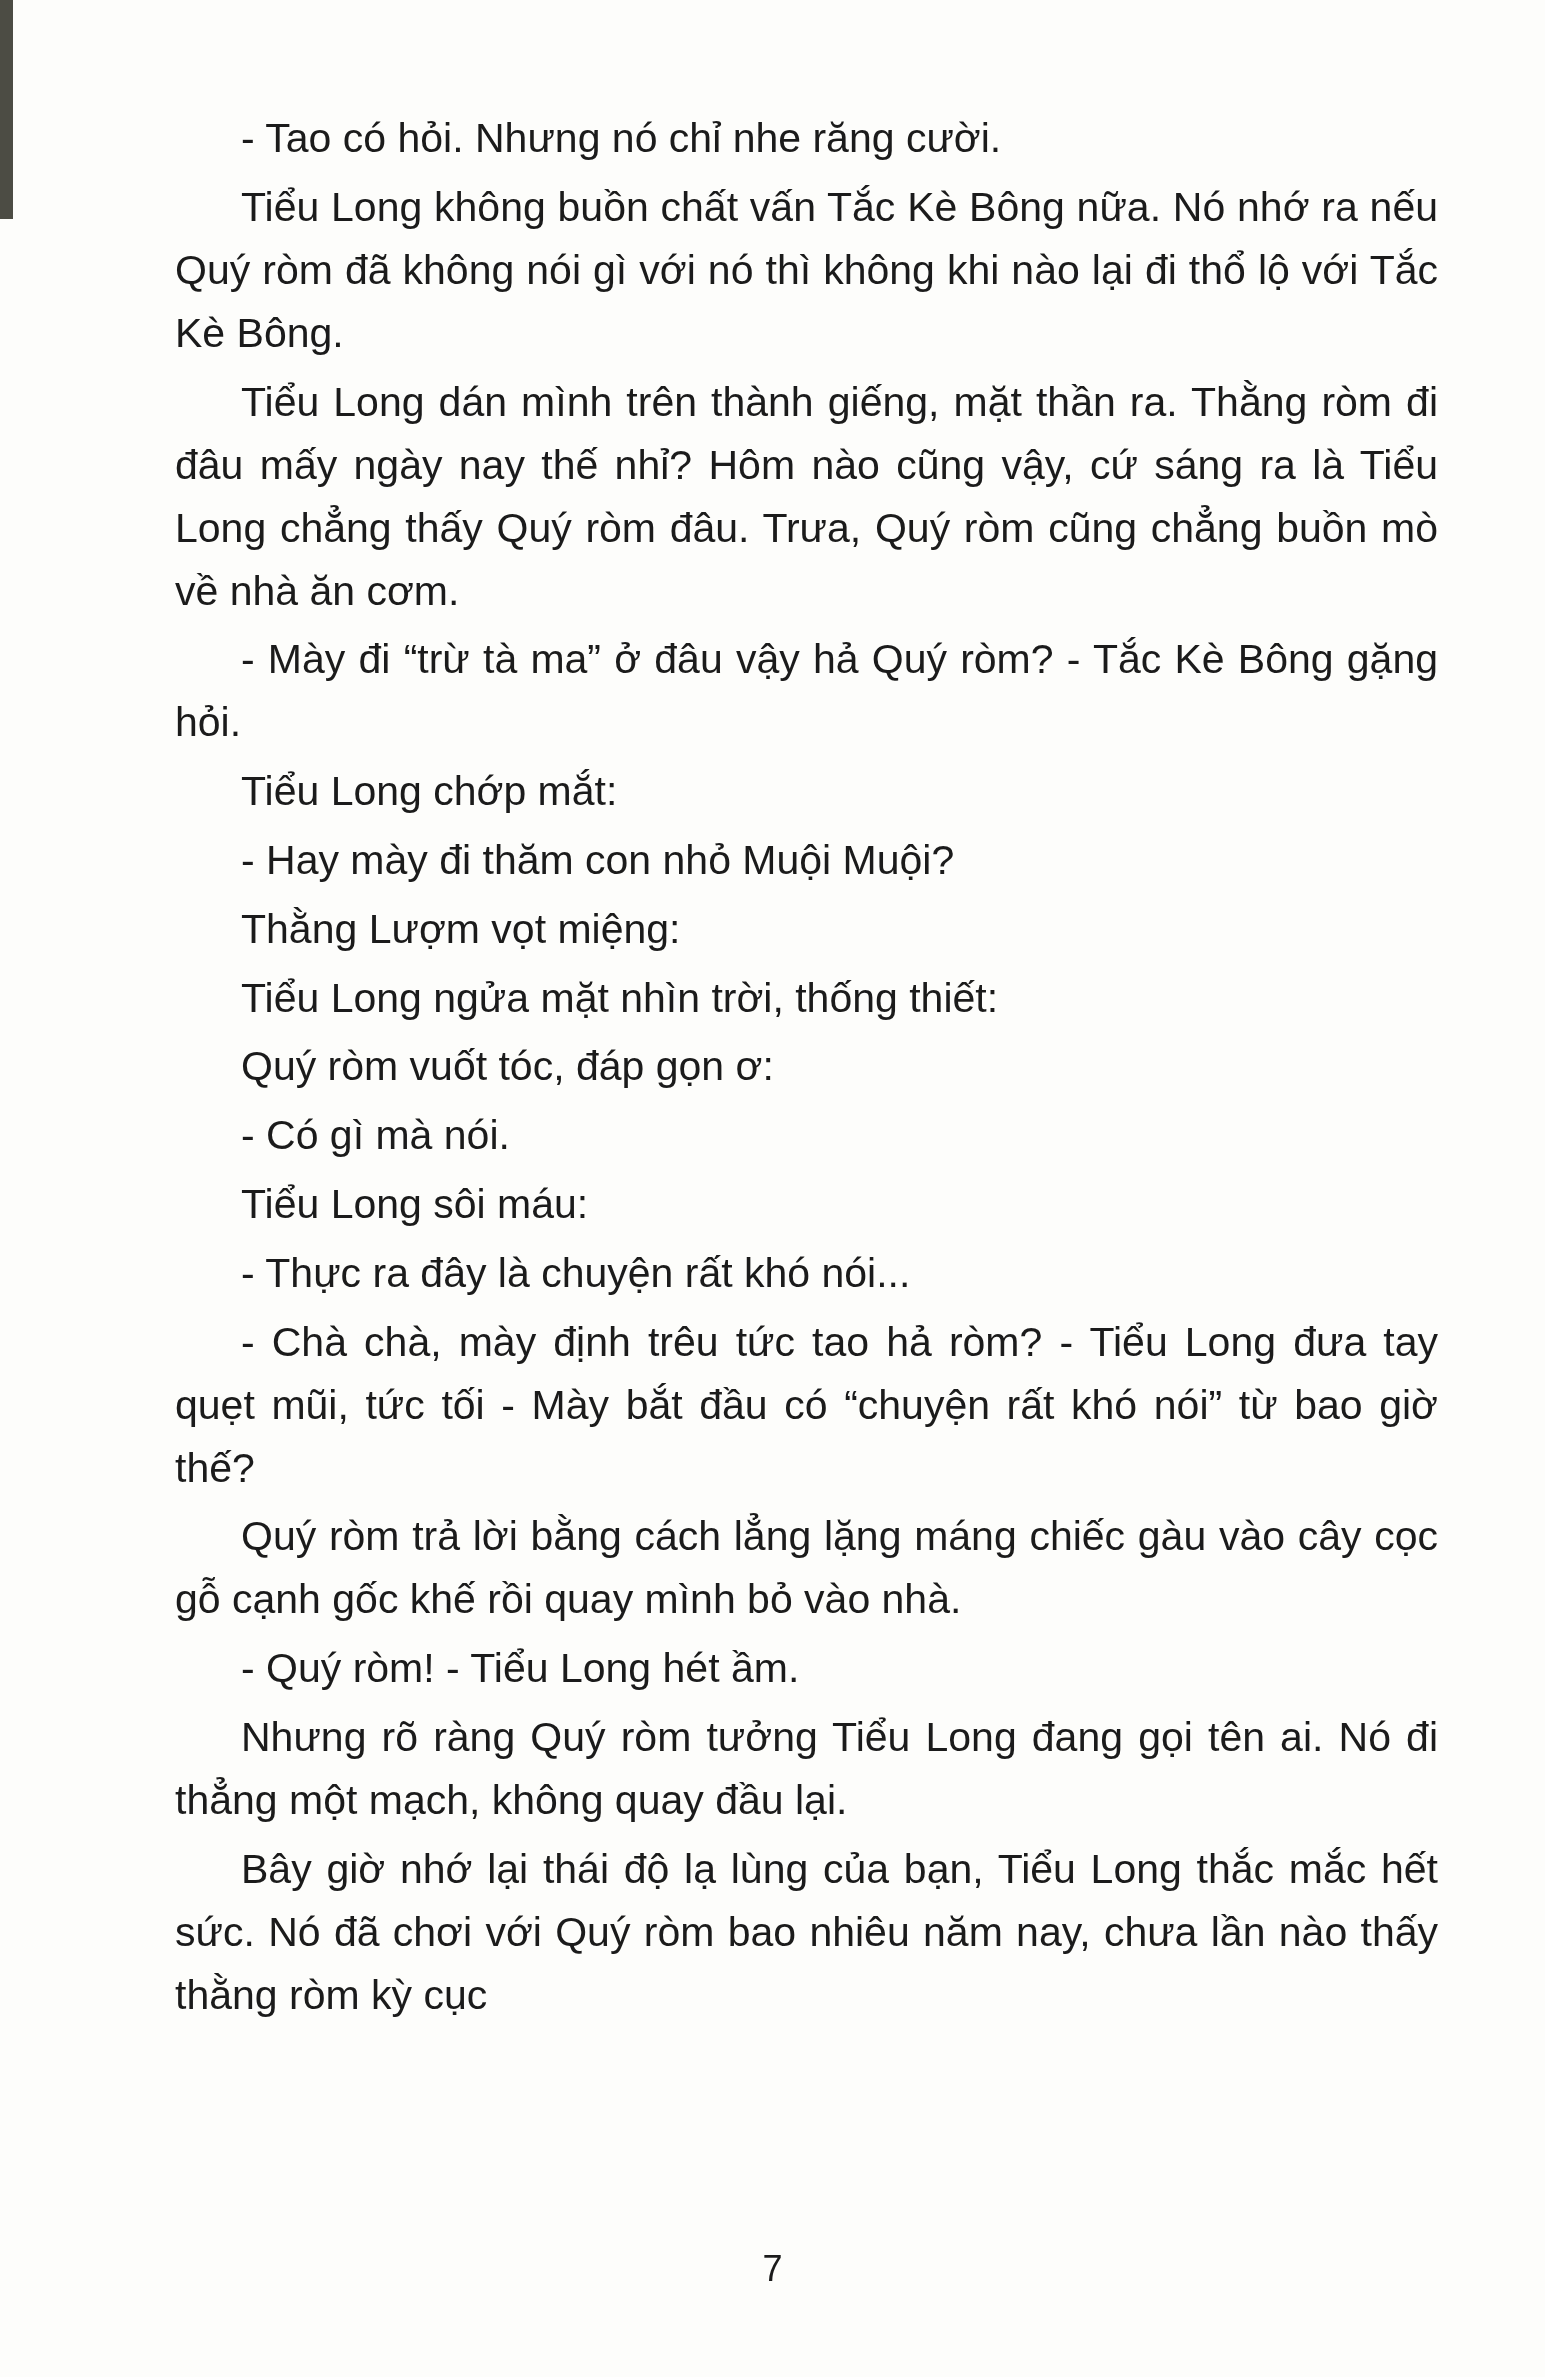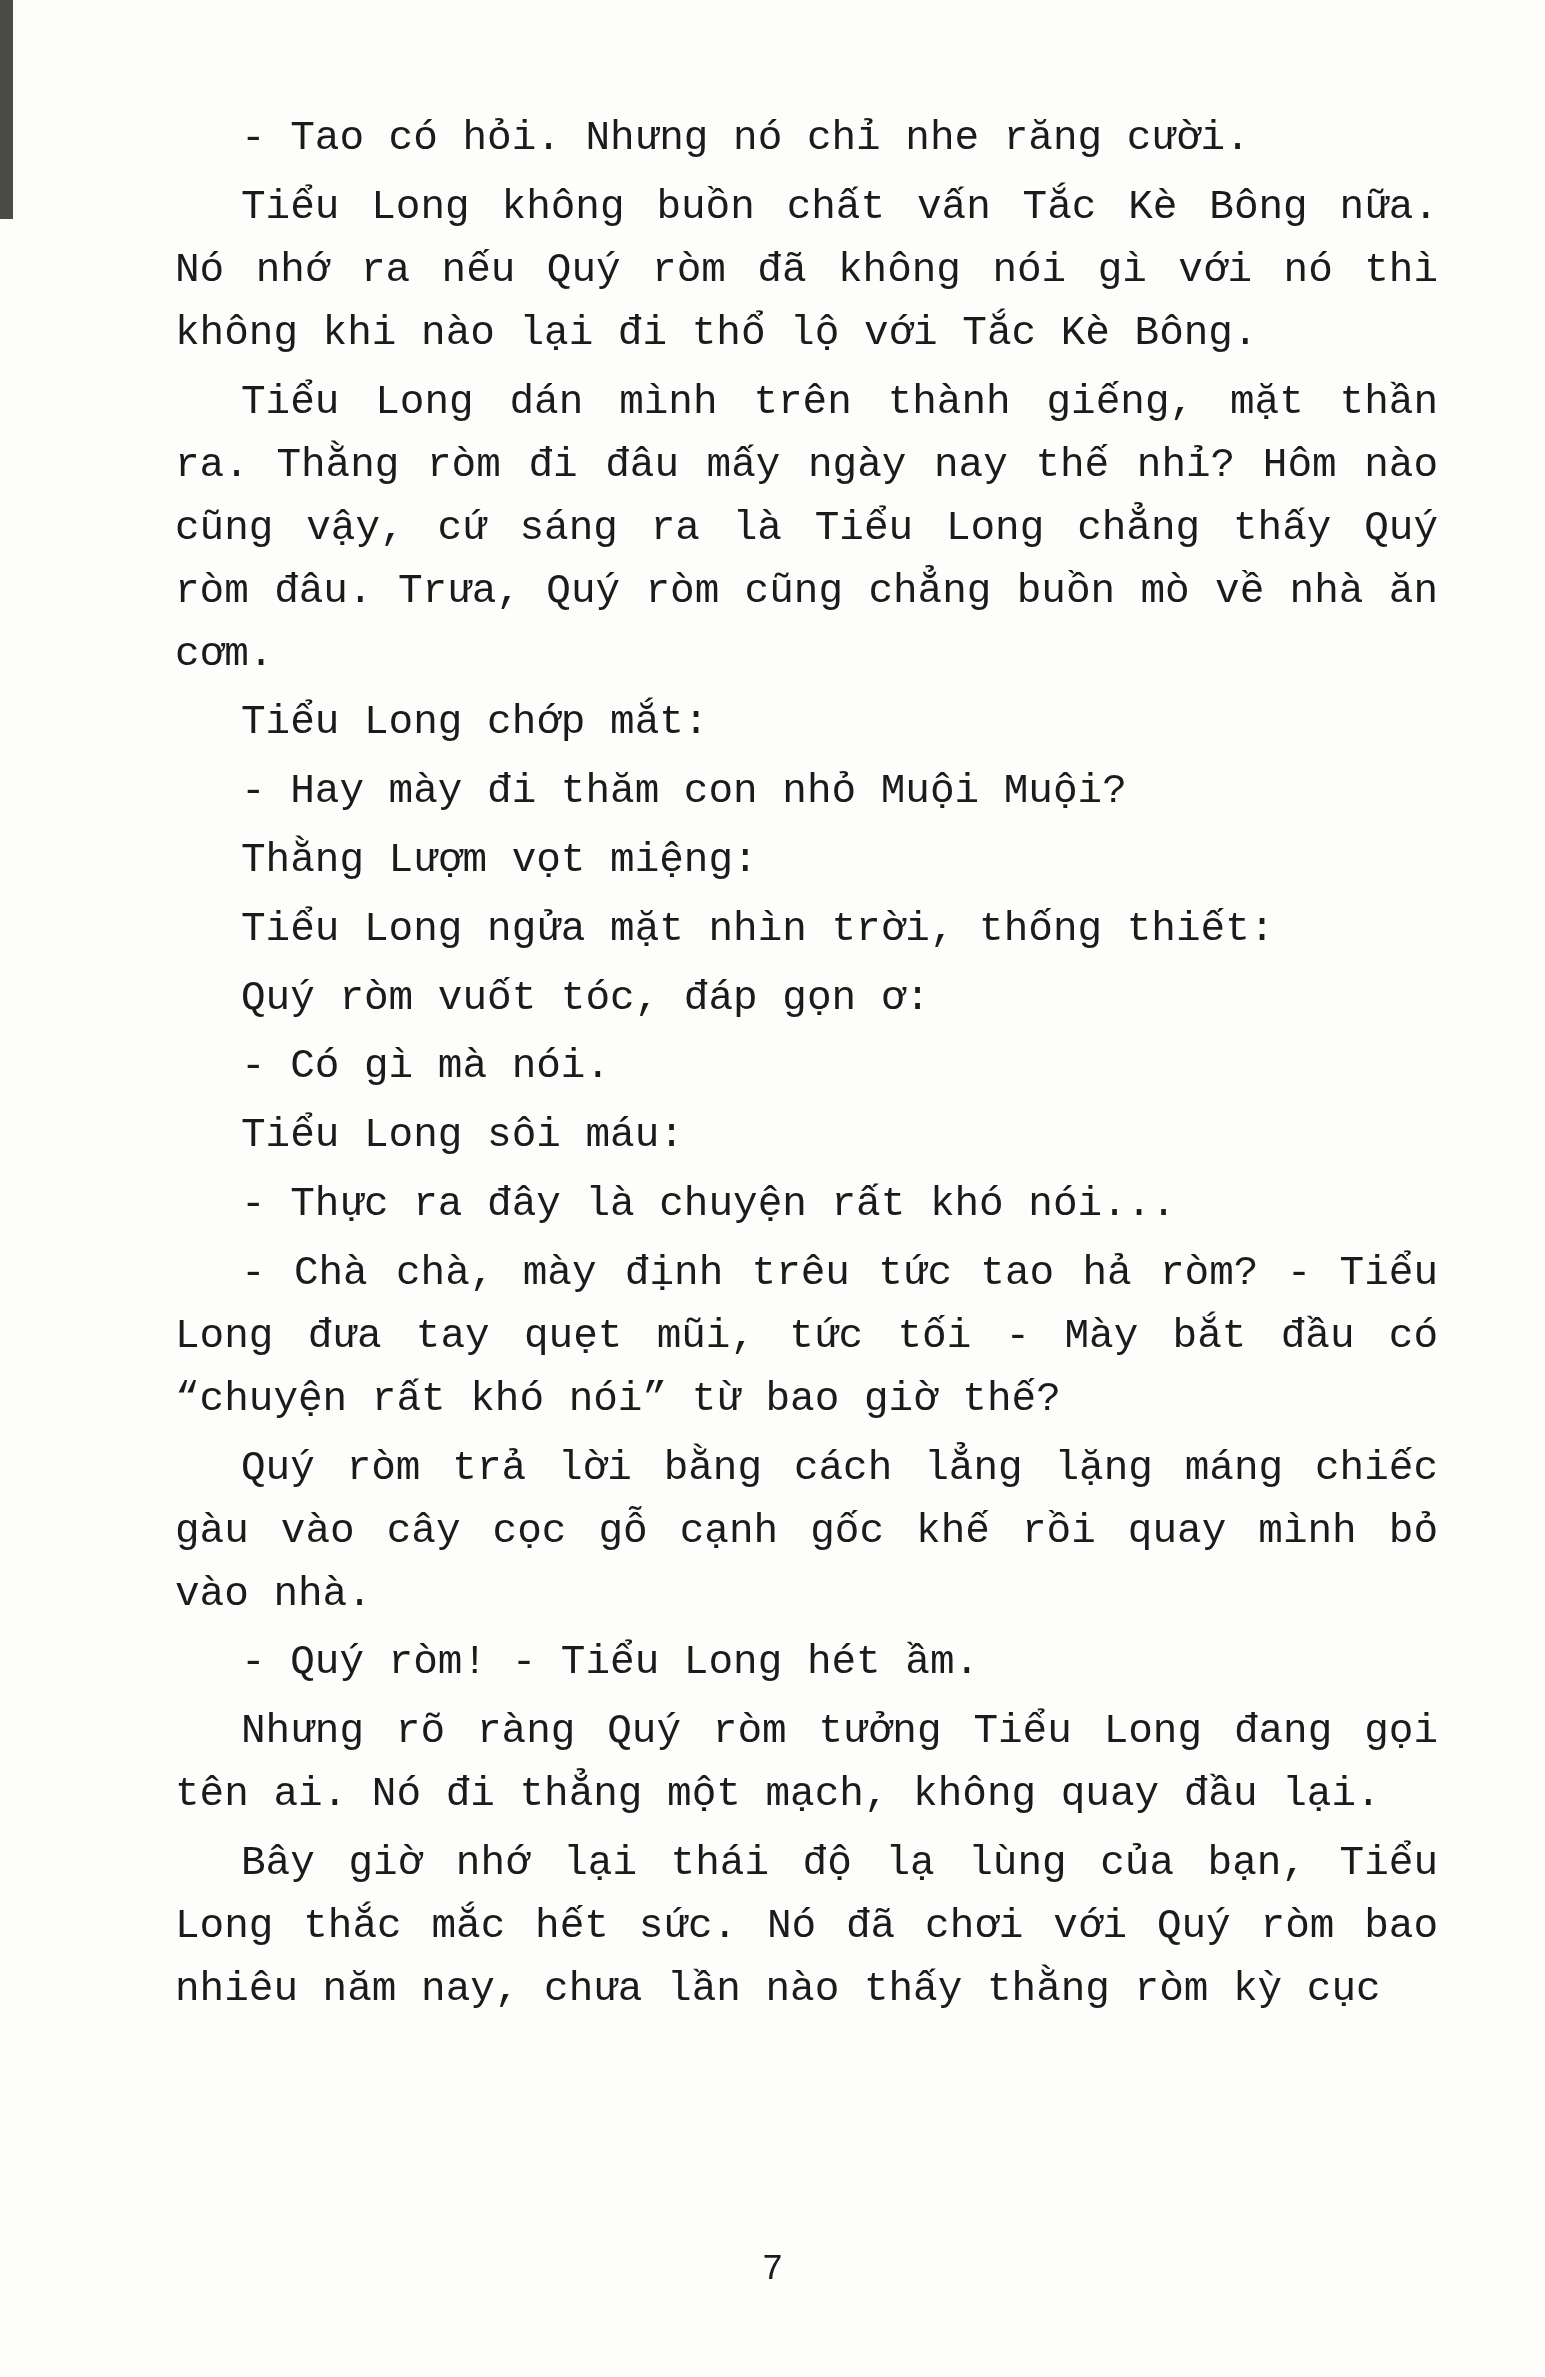--- a/index.html
+++ b/index.html
@@ -5,21 +5,21 @@
   html, body {
     margin: 0;
     padding: 0;
     background: #ffffff;
   }
   .book-page {
     position: relative;
     width: 1545px;
     height: 2377px;
     background: #fdfdfb;
-    font-family: Liberation Mono, monospace;
+    font-family: Liberation Sans, sans-serif;
     color: #1b1b1b;
     overflow: hidden;
   }
   .scan-artifact {
     position: absolute;
     left: 0;
     top: 0;
     width: 13.2px;
     height: 219px;
     background: #4c4c44;
@@ -50,20 +50,21 @@
 </style>
 </head>
 <body>
 
 <div class="book-page">
   <div class="scan-artifact"></div>
   <div class="text-column">
       <p>- Tao có hỏi. Nhưng nó chỉ nhe răng cười.</p>
       <p>Tiểu Long không buồn chất vấn Tắc Kè Bông nữa. Nó nhớ ra nếu Quý ròm đã không nói gì với nó thì không khi nào lại đi thổ lộ với Tắc Kè Bông.</p>
       <p>Tiểu Long dán mình trên thành giếng, mặt thần ra. Thằng ròm đi đâu mấy ngày nay thế nhỉ? Hôm nào cũng vậy, cứ sáng ra là Tiểu Long chẳng thấy Quý ròm đâu. Trưa, Quý ròm cũng chẳng buồn mò về nhà ăn cơm.</p>
+      <p>- Mày đi “trừ tà ma” ở đâu vậy hả Quý ròm? - Tắc Kè Bông gặng hỏi.</p>
       <p>Tiểu Long chớp mắt:</p>
       <p>- Hay mày đi thăm con nhỏ Muội Muội?</p>
       <p>Thằng Lượm vọt miệng:</p>
       <p>Tiểu Long ngửa mặt nhìn trời, thống thiết:</p>
       <p>Quý ròm vuốt tóc, đáp gọn ơ:</p>
       <p>- Có gì mà nói.</p>
       <p>Tiểu Long sôi máu:</p>
       <p>- Thực ra đây là chuyện rất khó nói...</p>
       <p>- Chà chà, mày định trêu tức tao hả ròm? - Tiểu Long đưa tay quẹt mũi, tức tối - Mày bắt đầu có “chuyện rất khó nói” từ bao giờ thế?</p>
       <p>Quý ròm trả lời bằng cách lẳng lặng máng chiếc gàu vào cây cọc gỗ cạnh gốc khế rồi quay mình bỏ vào nhà.</p>

